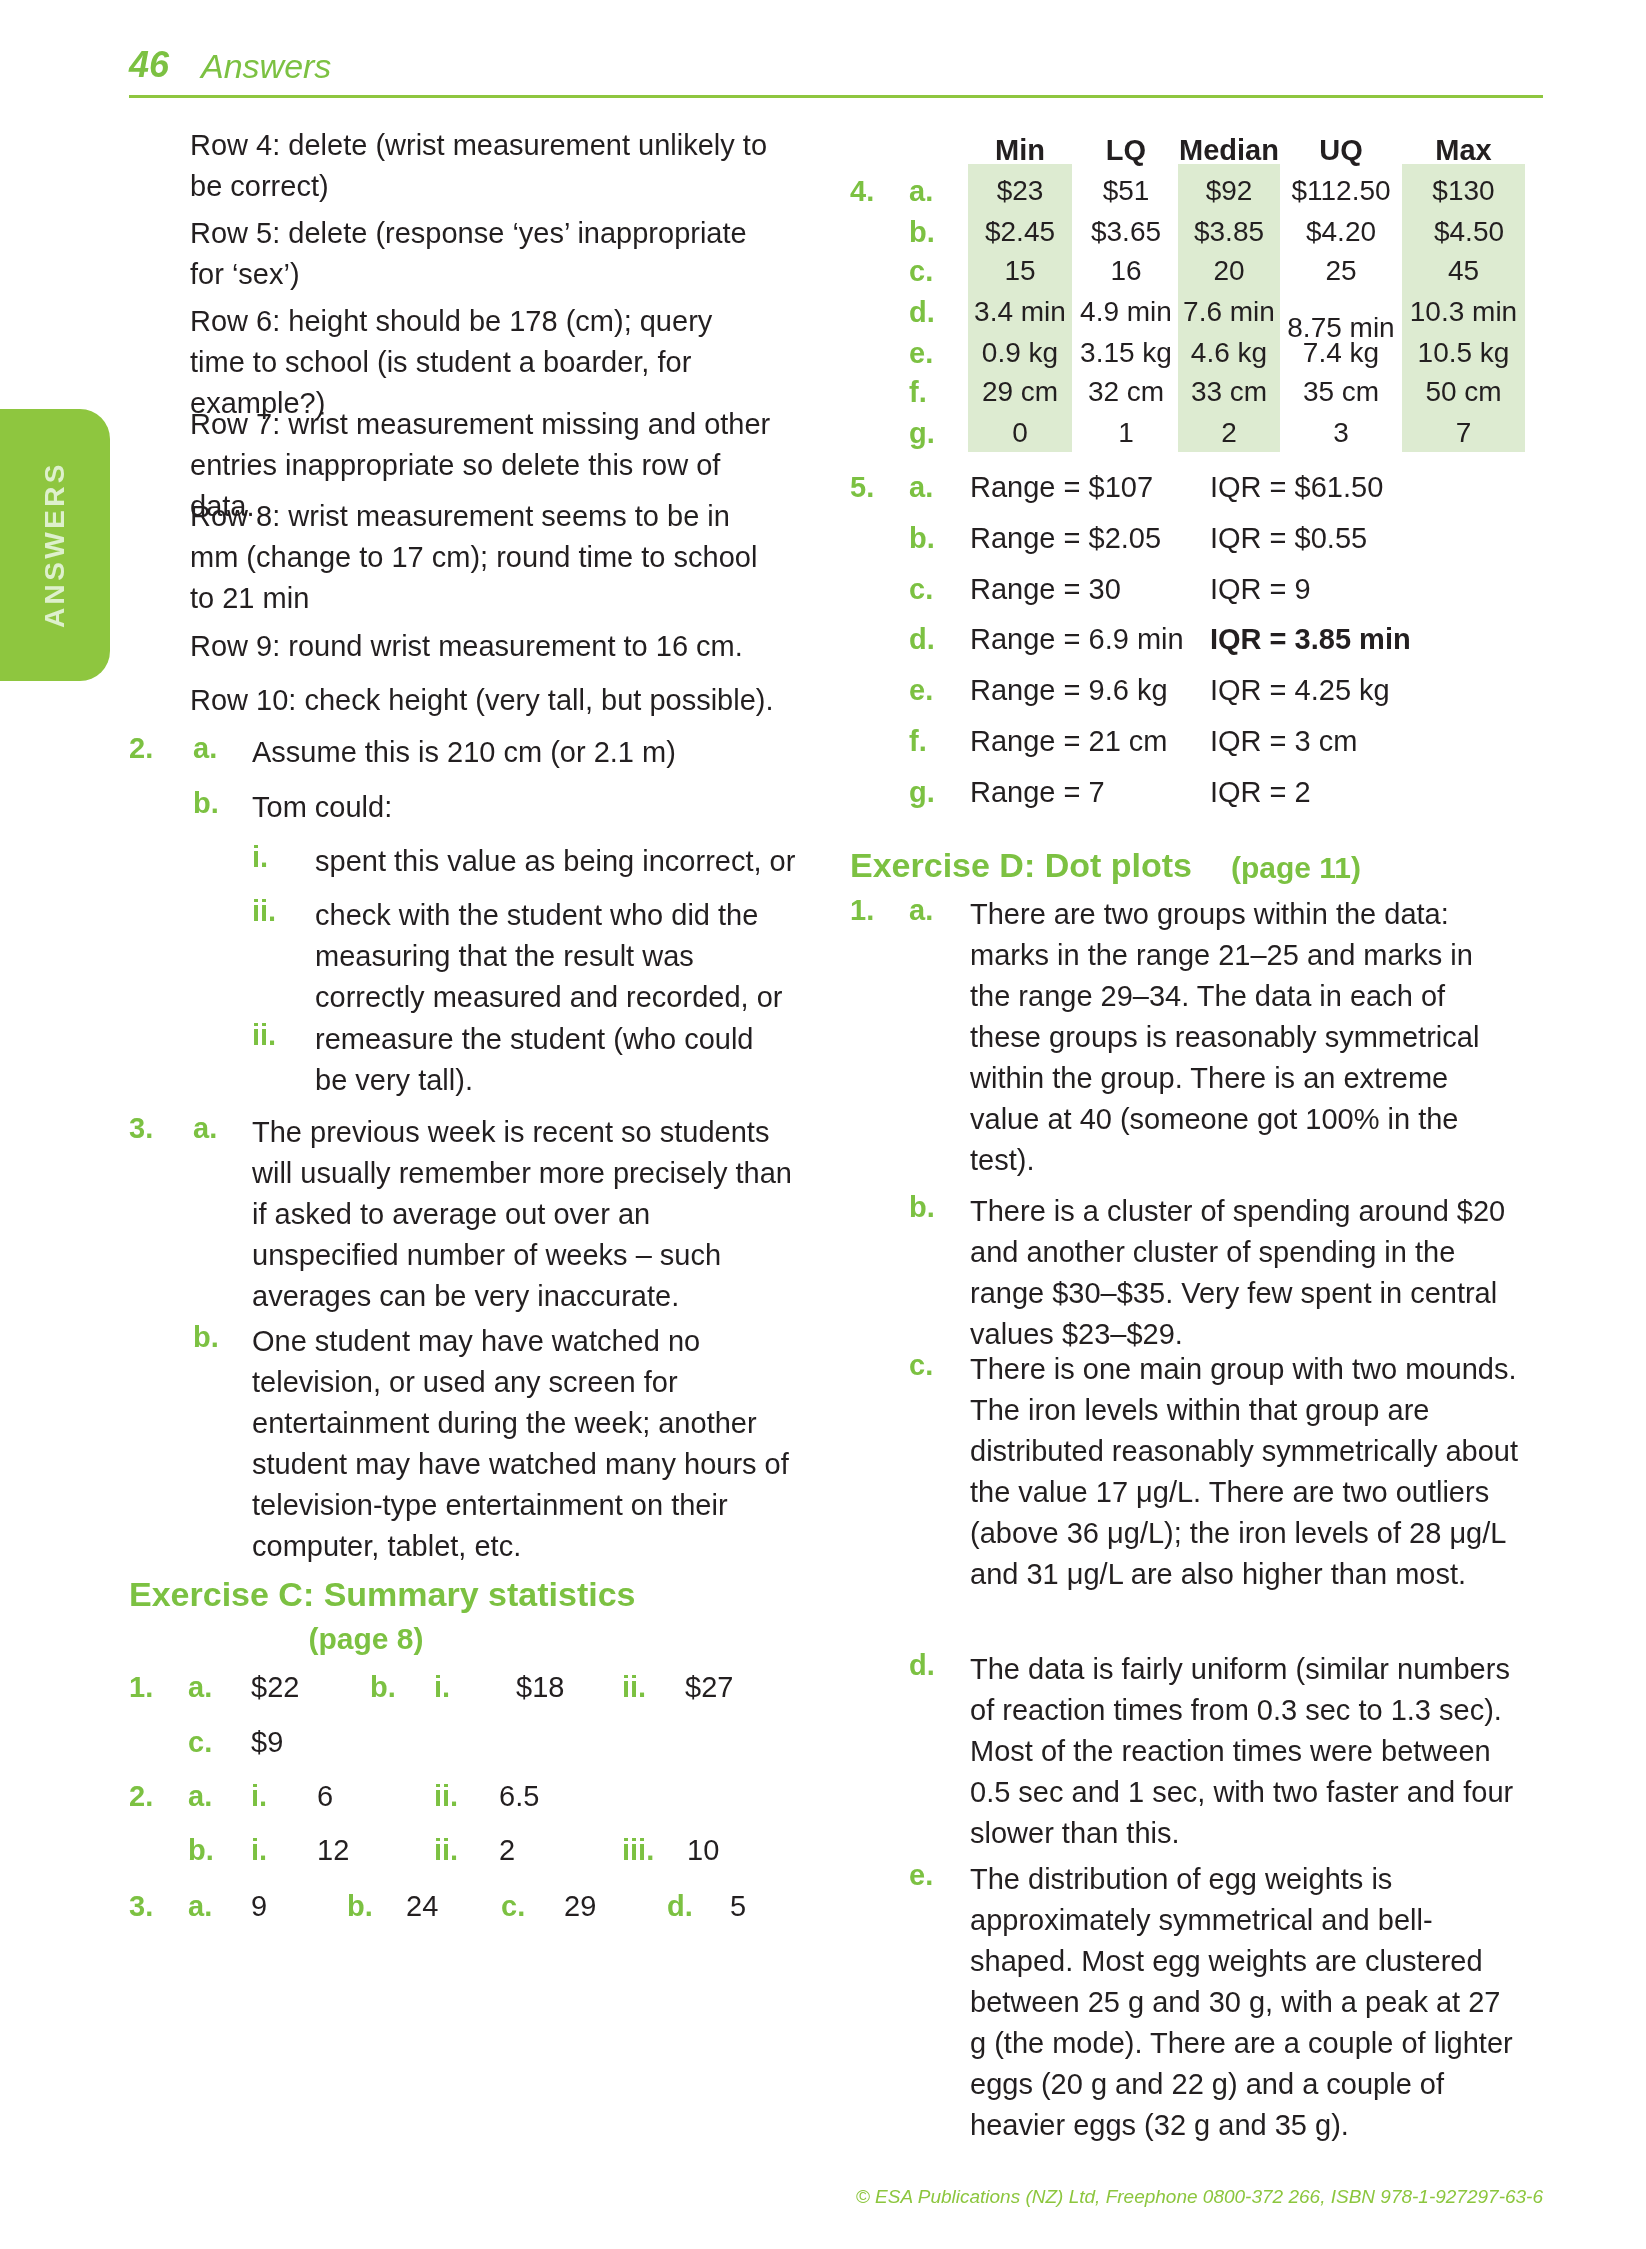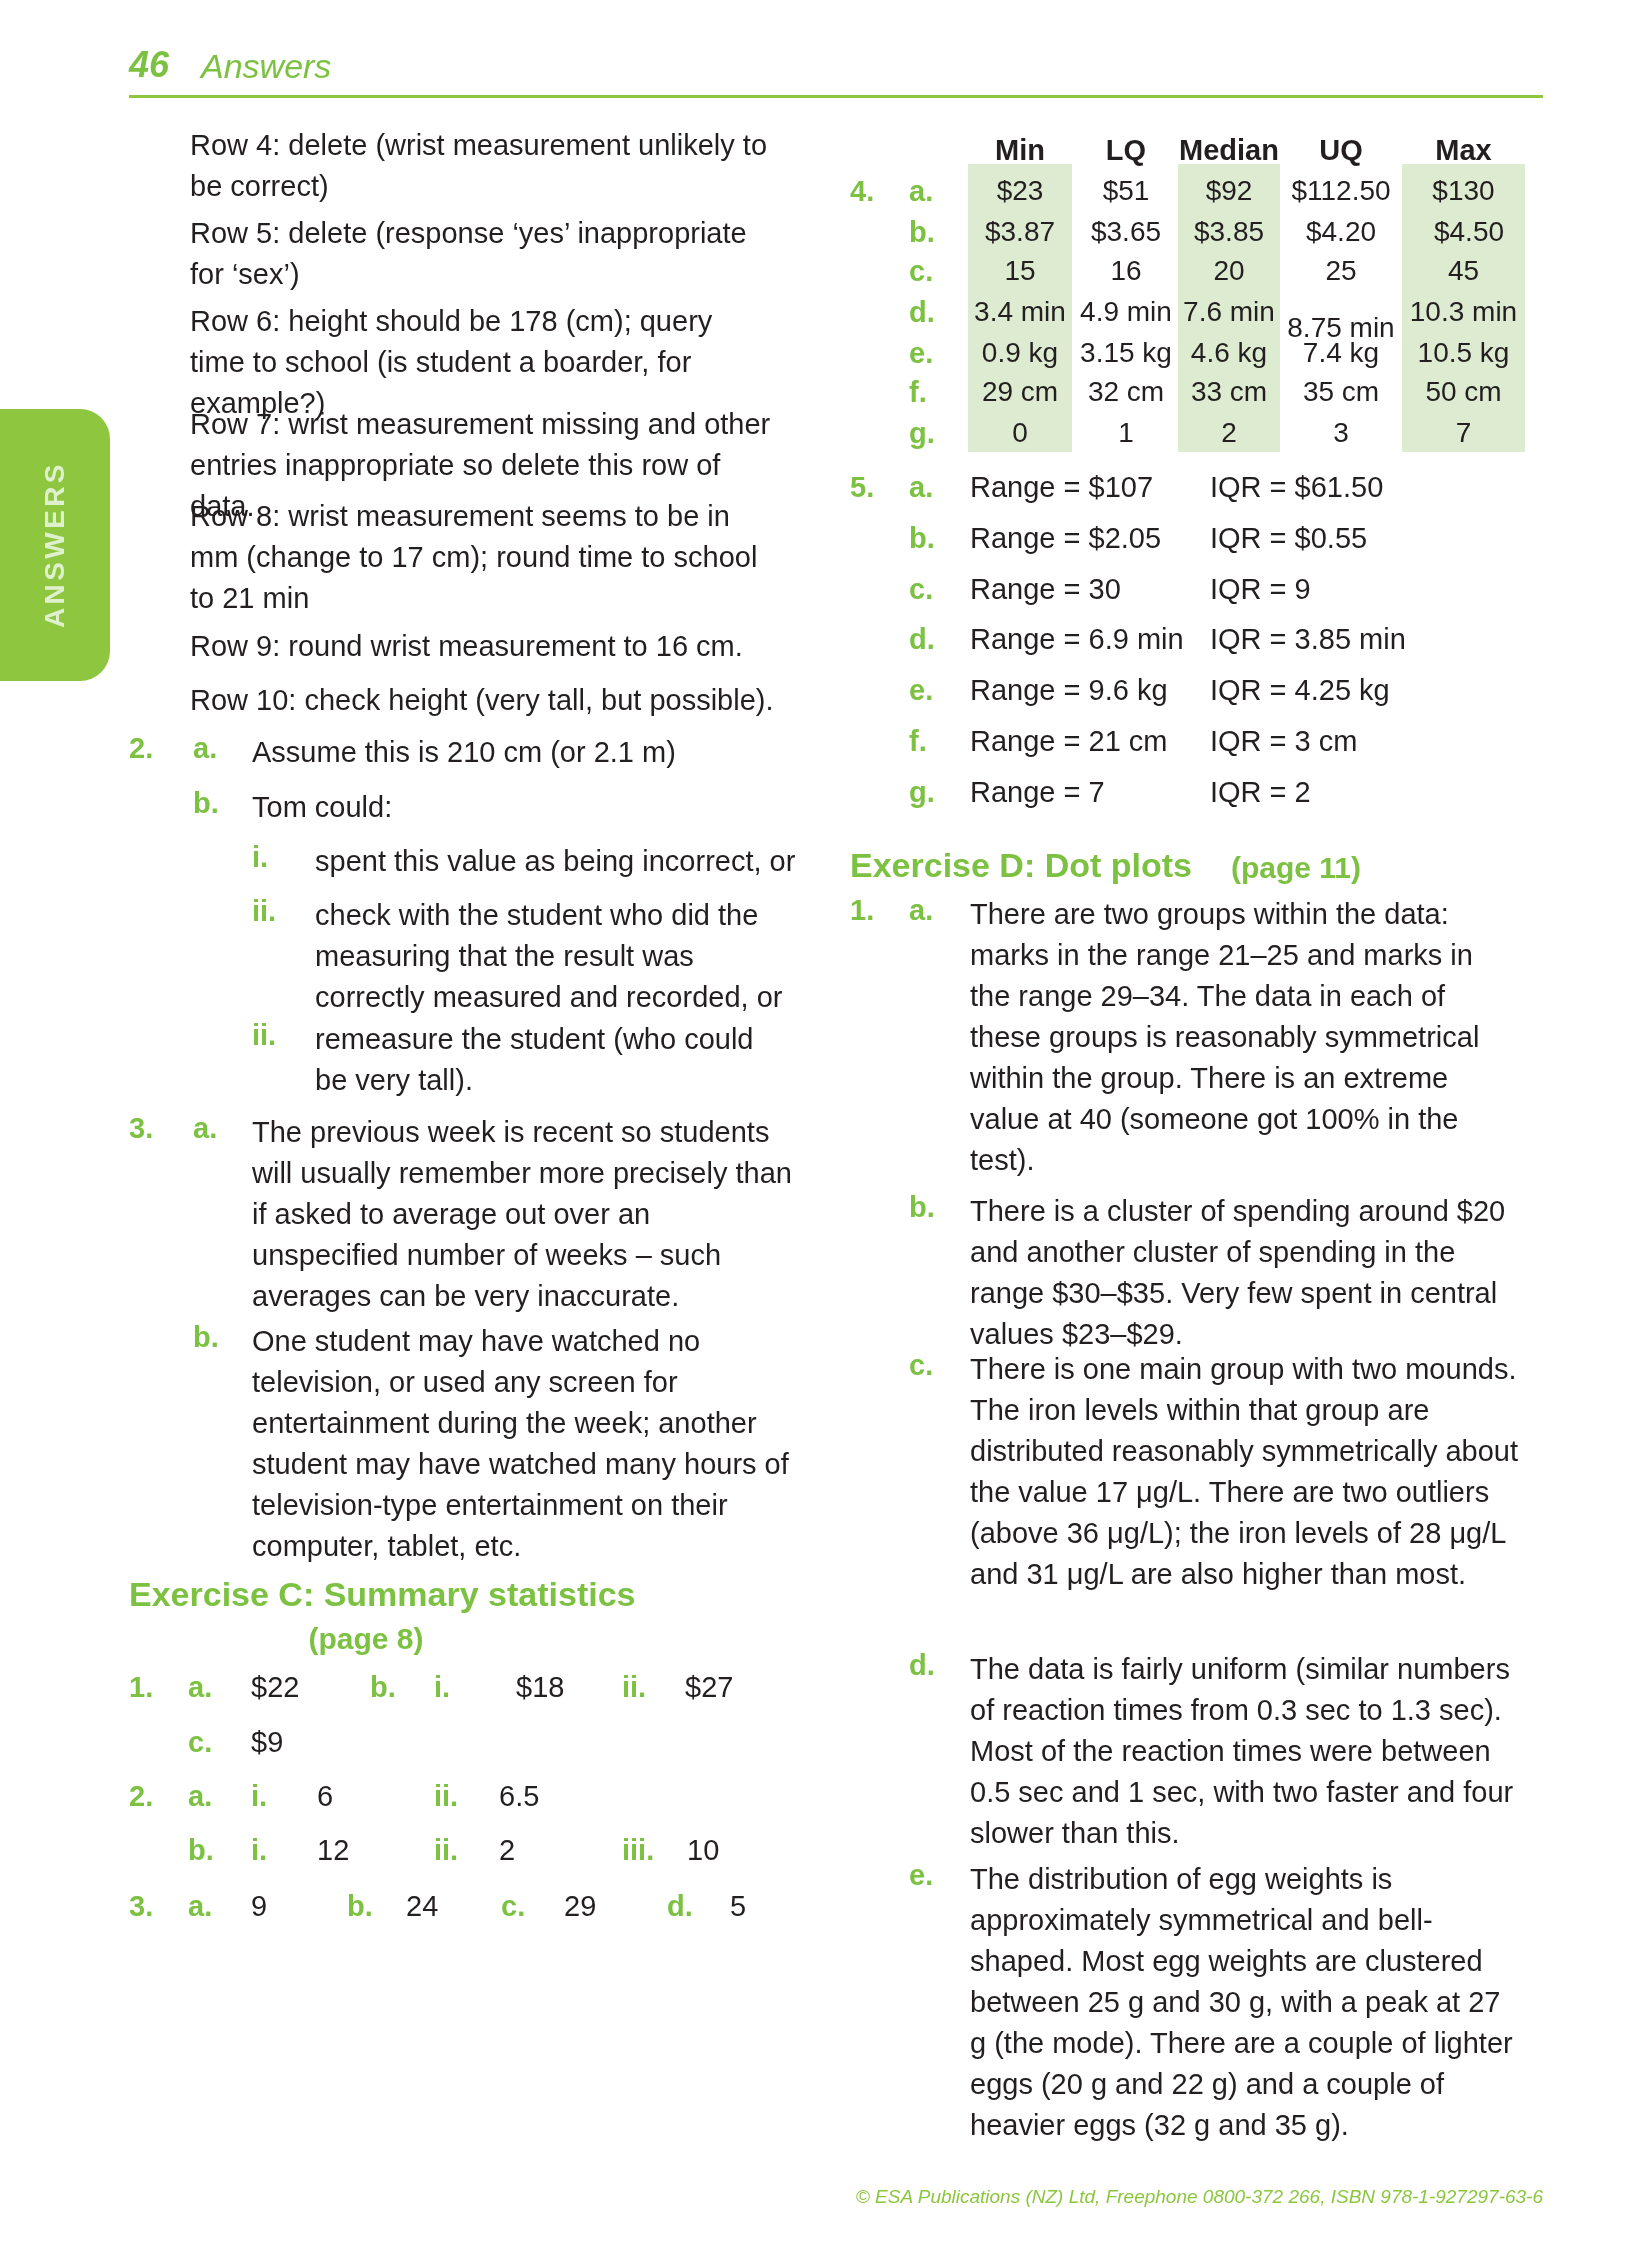--- a/index.html
+++ b/index.html
@@ -124,21 +124,21 @@
   <span class="abs lbl" style="left:850px;top:175px;">4.</span>
 
   <span class="abs lbl" style="left:909px;top:175px;">a.</span>
   <span class="abs tc" style="left:968px;top:175px;width:104px;">$23</span>
   <span class="abs tc" style="left:1073px;top:175px;width:106px;">$51</span>
   <span class="abs tc" style="left:1178px;top:175px;width:102px;">$92</span>
   <span class="abs tc" style="left:1280px;top:175px;width:122px;">$112.50</span>
   <span class="abs tc" style="left:1402px;top:175px;width:123px;">$130</span>
 
   <span class="abs lbl" style="left:909px;top:216px;">b.</span>
-  <span class="abs tc" style="left:968px;top:216px;width:104px;">$3.87</span>
+  <span class="abs tc" style="left:968px;top:216px;width:104px;">$2.45</span>
   <span class="abs tc" style="left:1073px;top:216px;width:106px;">$3.65</span>
   <span class="abs tc" style="left:1178px;top:216px;width:102px;">$3.85</span>
   <span class="abs tc" style="left:1280px;top:216px;width:122px;">$4.20</span>
   <span class="abs tc" style="left:1402px;top:216px;width:134px;">$4.50</span>
 
   <span class="abs lbl" style="left:909px;top:255px;">c.</span>
   <span class="abs tc" style="left:968px;top:255px;width:104px;">15</span>
   <span class="abs tc" style="left:1073px;top:255px;width:106px;">16</span>
   <span class="abs tc" style="left:1178px;top:255px;width:102px;">20</span>
   <span class="abs tc" style="left:1280px;top:255px;width:122px;">25</span>
@@ -180,21 +180,21 @@
   <span class="abs lbl" style="left:909px;top:522px;">b.</span>
   <span class="abs val" style="left:970px;top:522px;">Range = $2.05</span>
   <span class="abs val" style="left:1210px;top:522px;">IQR = $0.55</span>
 
   <span class="abs lbl" style="left:909px;top:573px;">c.</span>
   <span class="abs val" style="left:970px;top:573px;">Range = 30</span>
   <span class="abs val" style="left:1210px;top:573px;">IQR = 9</span>
 
   <span class="abs lbl" style="left:909px;top:623px;">d.</span>
   <span class="abs val" style="left:970px;top:623px;">Range = 6.9 min</span>
-  <span class="abs val" style="left:1210px;top:623px;">IQR = 3.85 min</span>
+  <span class="abs val" style="left:1210px;top:623px;font-weight:bold;">IQR = 3.85 min</span>
 
   <span class="abs lbl" style="left:909px;top:674px;">e.</span>
   <span class="abs val" style="left:970px;top:674px;">Range = 9.6 kg</span>
   <span class="abs val" style="left:1210px;top:674px;">IQR = 4.25 kg</span>
 
   <span class="abs lbl" style="left:909px;top:725px;">f.</span>
   <span class="abs val" style="left:970px;top:725px;">Range = 21 cm</span>
   <span class="abs val" style="left:1210px;top:725px;">IQR = 3 cm</span>
 
   <span class="abs lbl" style="left:909px;top:776px;">g.</span>

